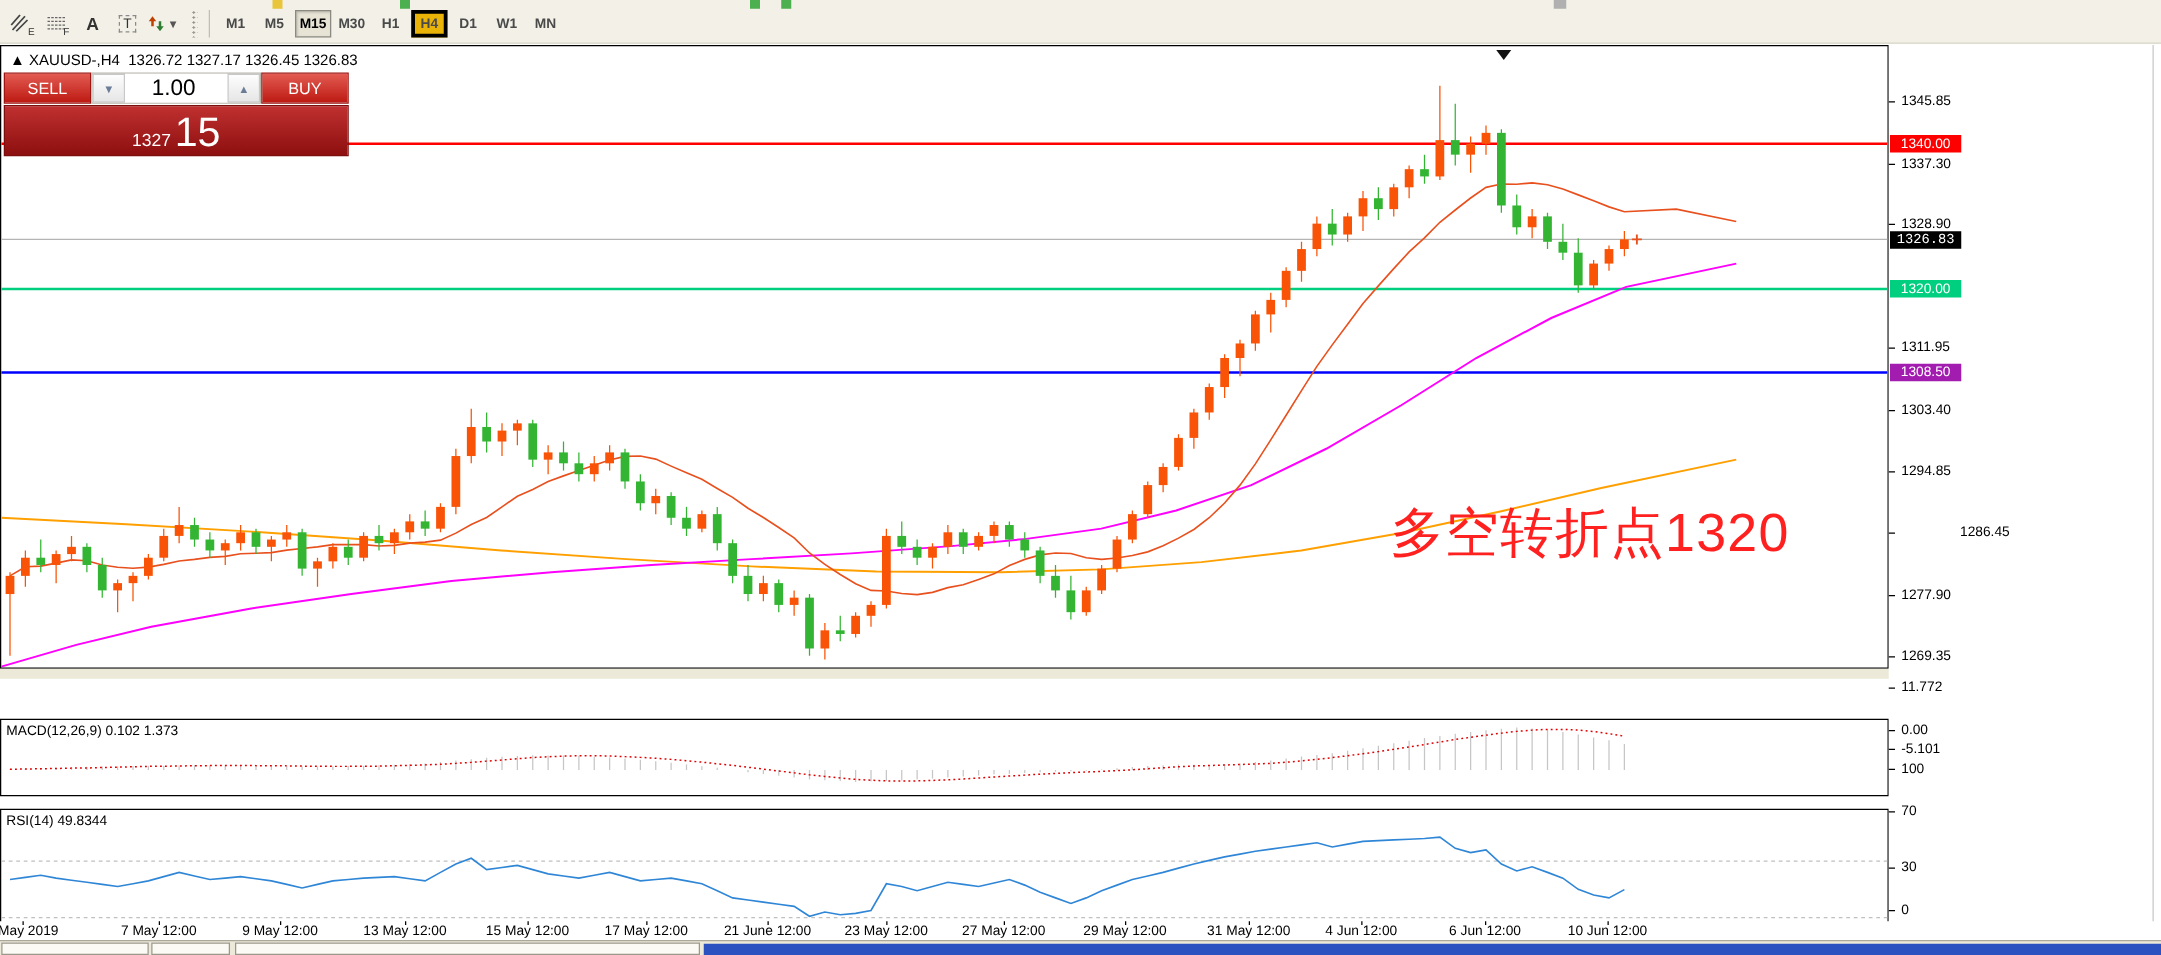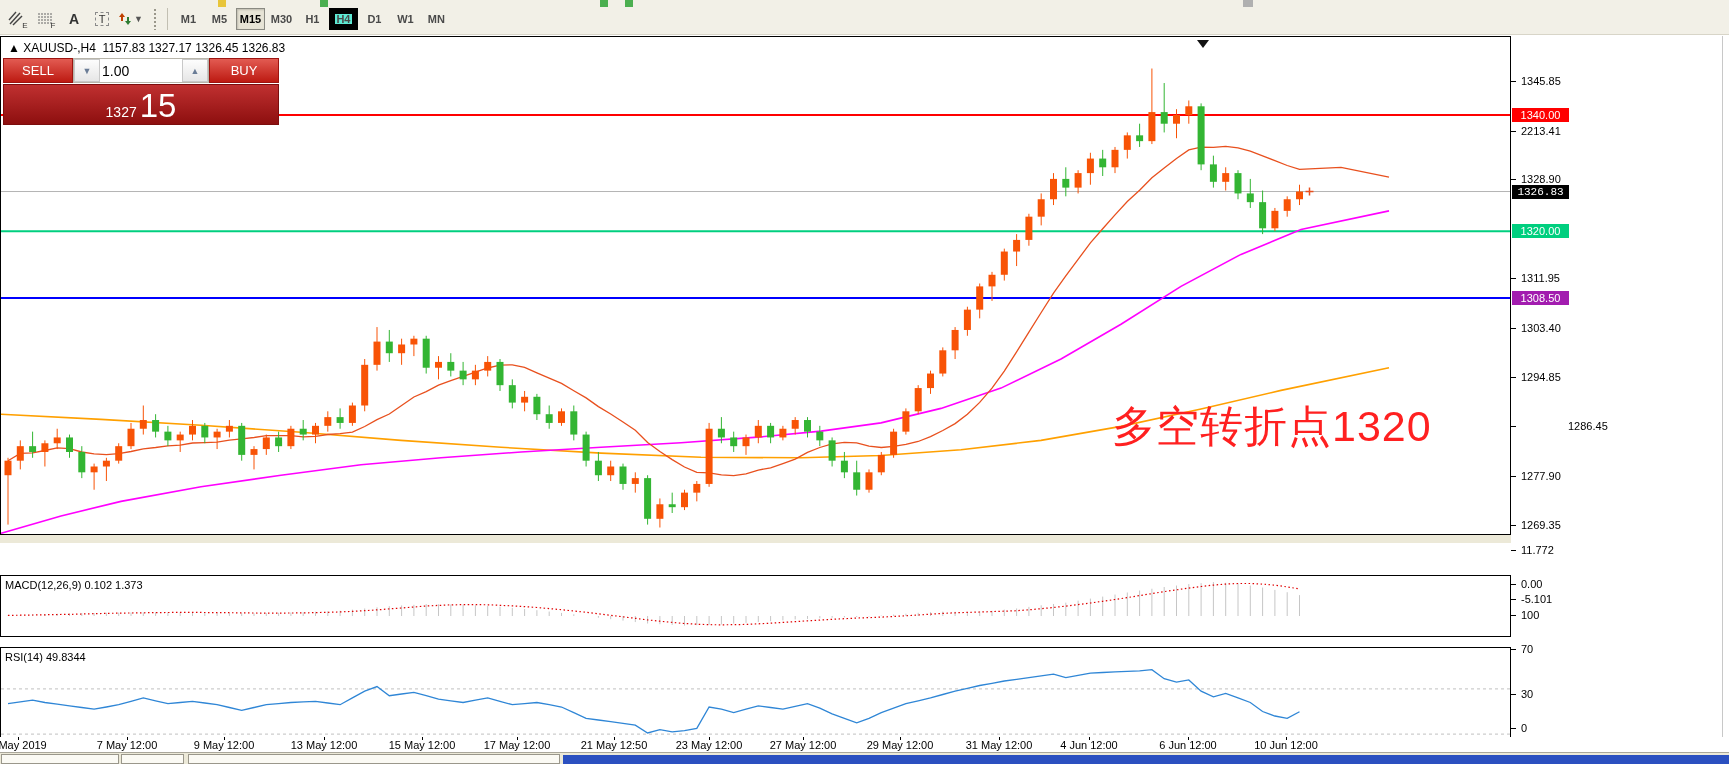--- a/index.html
+++ b/index.html
@@ -4,21 +4,21 @@
 <style>
   html,body{margin:0;padding:0;}
   body{font-family:"Liberation Sans",sans-serif;background:#ece9d8;}
   .workspace{position:relative;width:1729px;height:764px;background:#ffffff;overflow:hidden;}
   
   .toolbar{position:absolute;left:0;top:0;width:1729px;height:35px;background:#f2f0e7;border-bottom:1px solid #d8d5c8;display:flex;align-items:flex-end;box-sizing:border-box;}
   .tb-inner{display:flex;align-items:center;height:26px;margin:0 0 2px 4px;}
   .tb-btn{height:24px;min-width:26px;display:flex;align-items:center;justify-content:center;margin:0 1px;color:#444;font-size:13px;background:transparent;border:1px solid transparent;box-sizing:border-box;}
   .tf-btn{font-size:11px;font-weight:700;color:#4a4a4a;min-width:29px;height:22px;}
   .tf-active{border:1px solid #8a8a82;background:#e7e4d6;color:#000;box-shadow:inset 1px 1px 2px rgba(0,0,0,.18);}
-  .tf-period{border:6px solid #000000;background:#5eead4;}
+  .tf-period{border:3px solid #000000;background:#eab308;}
   .tb-sep{width:1px;height:22px;background:#c2bfb2;margin:0 5px;}
   .tb-grip{width:5px;height:22px;margin:0 4px 0 8px;background-image:radial-gradient(#9a978b 1px,transparent 1px);background-size:4px 4px;}
   .icon-letter-sub{font-size:8px;color:#333;margin-left:-2px;align-self:flex-end;}
   .icon-T-box{border:1px dashed #8a8a8a;padding:0 3px;font-size:11px;color:#333;}
   .icon-A{font-size:14px;font-weight:700;color:#333;}
   .caret{font-size:9px;color:#555;margin-left:2px;}
   .top-frag{position:absolute;top:0;height:7px;}
   
   .panel{position:absolute;left:0;background:#fff;border:1px solid #000;box-sizing:border-box;}
   .panel-main{top:36px;width:1511px;height:499px;}
@@ -28,21 +28,21 @@
   .chart-header{position:absolute;left:7px;top:4px;font-size:12px;color:#000;z-index:5;}
   .panel-label{position:absolute;left:4px;top:3px;font-size:11px;color:#000;z-index:5;}
   .shift-marker{position:absolute;left:1197px;top:40px;width:0;height:0;border-left:6px solid transparent;border-right:6px solid transparent;border-top:8px solid #111;z-index:4;}
   svg{display:block;}
   
   .trade-panel{position:absolute;left:3px;top:58px;width:276px;z-index:8;font-family:"Liberation Sans",sans-serif;}
   .tp-row1{display:flex;height:25px;}
   .tp-btn{flex:0 0 70px;display:flex;align-items:center;justify-content:center;color:#fff;font-size:13px;background:linear-gradient(#e25b52,#bd1a12);border:1px solid #9d1410;box-sizing:border-box;cursor:pointer;}
   .tp-spin{flex:1;display:flex;background:#fff;border:1px solid #b8b5aa;box-sizing:border-box;}
   .tp-arrow{width:26px;display:flex;align-items:center;justify-content:center;color:#6a7c96;font-size:9px;background:linear-gradient(#fdfdfd,#e6e6e6);border:1px solid #c8c8c8;box-sizing:border-box;cursor:pointer;}
-  .tp-val{flex:1;border:none;outline:none;font-size:14px;text-align:left;padding-right:6px;width:60px;font-family:"Liberation Sans",sans-serif;}
+  .tp-val{flex:1;border:none;outline:none;font-size:18px;text-align:center;padding-right:6px;width:60px;font-family:"Liberation Sans",sans-serif;}
   .tp-row2{display:flex;height:41px;margin-top:1px;}
   .tp-price{flex:1;display:flex;align-items:flex-end;justify-content:center;color:#fff;background:linear-gradient(#c03030,#8d0f0f);border:1px solid #7c0d0d;box-sizing:border-box;padding-bottom:2px;}
   .tp-price.sell{margin-right:2px;}
   .tp-small{font-size:14px;line-height:20px;margin-right:3px;}
   .tp-big{font-size:33px;line-height:33px;font-weight:400;}
   
   .axis-col{position:absolute;left:1511px;top:36px;width:218px;height:716px;background:#fff;}
   .tick-label{position:absolute;left:10px;font-size:11px;color:#000;white-space:nowrap;}
   .tick-dash{position:absolute;left:0;width:5px;height:1px;background:#000;}
   .price-badge{position:absolute;left:1px;width:57px;height:14px;font-size:11px;color:#fff;text-align:center;line-height:14px;}
@@ -114,21 +114,21 @@
   <div class="top-frag" style="left:218px;width:8px;background:#e8c53a;"></div>
   <div class="top-frag" style="left:320px;width:8px;background:#4caf50;"></div>
   <div class="top-frag" style="left:600px;width:8px;background:#4caf50;"></div>
   <div class="top-frag" style="left:625px;width:8px;background:#4caf50;"></div>
   <div class="top-frag" style="left:1243px;width:10px;background:#b0b0b0;"></div>
 
   <div class="panel panel-main">
     <div class="chart-header">
       <span>▲</span>
       <span>XAUUSD-,H4</span>&nbsp;
-      <span>1157.83 1327.17 1326.45 1326.83</span>
+      <span>1326.72 1327.17 1326.45 1326.83</span>
     </div>
     <svg id="main-svg" width="1509" height="497">
         <line x1="0" y1="78" x2="1509" y2="78" stroke="#ff0000" stroke-width="2"></line>
         <line x1="0" y1="194.2" x2="1509" y2="194.2" stroke="#00cf7f" stroke-width="2"></line>
         <line x1="0" y1="261.015" x2="1509" y2="261.015" stroke="#0000ff" stroke-width="2"></line>
         <line x1="0" y1="154.51770000000042" x2="1509" y2="154.51770000000042" stroke="#b4b4b4" stroke-width="1"></line>
         <path d="M0.0 377.2 L100.0 382.4 L200.0 388.3 L300.0 395.2 L400.0 403.4 L500.0 410.3 L600.0 416.1 L700.0 420.2 L800.0 420.8 L880.0 418.5 L960.0 412.7 L1040.0 403.4 L1120.0 389.4 L1200.0 372.0 L1280.0 353.4 L1388.0 330.7" fill="none" stroke="#ffa000" stroke-width="1.6"></path>
         <path d="M0.0 496.3 L60.0 478.9 L120.0 464.4 L200.0 449.8 L280.0 438.2 L360.0 427.8 L440.0 420.8 L520.0 415.0 L600.0 410.3 L680.0 405.7 L760.0 399.9 L820.0 394.1 L880.0 385.9 L940.0 371.4 L1000.0 351.1 L1060.0 322.0 L1120.0 287.2 L1180.0 249.4 L1240.0 217.4 L1300.0 192.5 L1388.0 173.9" fill="none" stroke="#ff00ff" stroke-width="1.6"></path>
         <path d="M7.0 423.7 L19.3 416.4 L31.6 415.9 L43.9 413.5 L56.2 410.9 L68.5 411.6 L80.8 415.0 L93.1 416.8 L105.4 417.6 L117.7 416.7 L130.0 414.5 L142.3 411.8 L154.6 410.5 L166.9 408.9 L179.2 408.1 L191.5 406.0 L203.8 405.6 L216.1 405.1 L228.4 403.1 L240.7 401.8 L253.0 400.5 L265.3 398.7 L277.6 398.7 L289.9 398.7 L302.2 399.8 L314.5 399.3 L326.8 397.5 L339.1 396.7 L351.4 395.1 L363.7 389.5 L376.0 382.6 L388.3 377.0 L400.6 368.5 L412.9 360.0 L425.2 354.6 L437.5 348.2 L449.8 343.7 L462.1 339.4 L474.4 335.2 L486.7 331.0 L499.0 328.1 L511.3 327.8 L523.6 330.3 L535.9 335.9 L548.2 341.2 L560.5 346.4 L572.8 353.8 L585.1 360.9 L597.4 369.6 L609.7 377.0 L622.0 385.0 L634.3 393.3 L646.6 405.4 L658.9 414.5 L671.2 422.6 L683.5 430.0 L695.8 435.3 L708.1 435.8 L720.4 437.8 L732.7 438.7 L745.0 436.9 L757.3 433.1 L769.6 430.8 L781.9 426.6 L794.2 422.1 L806.5 415.4 L818.8 410.5 L831.1 406.9 L843.4 405.4 L855.7 405.8 L868.0 409.2 L880.3 410.5 L892.6 409.4 L904.9 407.4 L917.2 404.5 L929.5 399.6 L941.8 393.5 L954.1 386.6 L966.4 377.2 L978.7 365.4 L991.0 351.1 L1003.3 334.1 L1015.6 314.9 L1027.9 295.2 L1040.2 275.5 L1052.5 256.1 L1064.8 238.9 L1077.1 222.4 L1089.4 205.8 L1101.7 191.7 L1114.0 177.9 L1126.3 164.5 L1138.6 153.3 L1150.9 140.8 L1163.2 131.0 L1175.5 121.4 L1187.8 112.9 L1200.1 110.2 L1212.4 110.4 L1224.7 109.3 L1237.0 110.8 L1249.3 114.2 L1261.6 118.9 L1273.9 123.6 L1286.2 128.5 L1298.5 132.4 L1340.0 130.3 L1388.0 140.2" fill="none" stroke="#e8501e" stroke-width="1.3"></path>
         <line x1="7" y1="420.78999999999996" x2="7" y2="487.60499999999996" stroke="#f85306" stroke-width="1"></line>
@@ -492,21 +492,21 @@
         <line x1="0" y1="86.1" x2="1509" y2="86.1" stroke="#c0c0c0" stroke-width="1" stroke-dasharray="3 3"></line>
         <path d="M7.0 55.6 L19.3 53.9 L31.6 52.2 L43.9 54.5 L56.2 56.2 L68.5 57.8 L80.8 59.5 L93.1 61.2 L105.4 59.0 L117.7 56.7 L130.0 53.3 L142.3 49.9 L154.6 52.8 L166.9 55.6 L179.2 54.5 L191.5 53.3 L203.8 55.0 L216.1 56.7 L228.4 59.5 L240.7 62.4 L253.0 59.5 L265.3 56.7 L277.6 55.6 L289.9 54.5 L302.2 53.9 L314.5 53.3 L326.8 55.0 L339.1 56.7 L351.4 49.9 L363.7 43.2 L376.0 38.6 L388.3 47.7 L400.6 46.0 L412.9 44.3 L425.2 47.7 L437.5 51.1 L449.8 52.8 L462.1 54.5 L474.4 52.2 L486.7 49.9 L499.0 53.3 L511.3 56.7 L523.6 55.6 L535.9 54.5 L548.2 56.7 L560.5 59.0 L572.8 64.6 L585.1 70.3 L597.4 72.0 L609.7 73.7 L622.0 75.4 L634.3 77.1 L646.6 85.0 L658.9 81.6 L671.2 83.8 L683.5 82.7 L695.8 80.4 L708.1 59.0 L720.4 61.2 L732.7 64.6 L745.0 61.2 L757.3 57.8 L769.6 59.5 L781.9 61.2 L794.2 58.4 L806.5 55.6 L818.8 60.1 L831.1 65.8 L843.4 70.3 L855.7 74.8 L868.0 70.3 L880.3 64.6 L892.6 60.1 L904.9 55.6 L917.2 52.8 L929.5 49.9 L941.8 46.5 L954.1 43.2 L966.4 40.3 L978.7 37.5 L991.0 35.3 L1003.3 33.0 L1015.6 31.3 L1027.9 29.6 L1040.2 27.9 L1052.5 26.2 L1064.8 29.6 L1077.1 27.3 L1089.4 25.1 L1101.7 24.5 L1114.0 23.9 L1126.3 23.4 L1138.6 22.8 L1150.9 21.7 L1163.2 30.7 L1175.5 34.1 L1187.8 31.9 L1200.1 43.2 L1212.4 48.8 L1224.7 45.4 L1237.0 49.9 L1249.3 54.5 L1261.6 63.5 L1273.9 68.0 L1286.2 70.3 L1298.5 63.7 " fill="none" stroke="#2f86d6" stroke-width="1.3"></path>
       </svg>
   </div>
 
   <div class="axis-col" id="axis-col">
       <div class="win-edge"></div>
       <div class="tick-dash" style="top: 45.0115px;"></div>
       <div class="tick-label" style="top: 39.0115px;">1345.85</div>
       <div class="tick-dash" style="top: 94.687px;"></div>
-      <div class="tick-label" style="top: 88.687px;">2213.41</div>
+      <div class="tick-label" style="top: 88.687px;">1337.30</div>
       <div class="tick-dash" style="top: 143.491px;"></div>
       <div class="tick-label" style="top: 137.491px;">1328.90</div>
       <div class="tick-dash" style="top: 241.97px;"></div>
       <div class="tick-label" style="top: 235.97px;">1311.95</div>
       <div class="tick-dash" style="top: 291.646px;"></div>
       <div class="tick-label" style="top: 285.646px;">1303.40</div>
       <div class="tick-dash" style="top: 341.322px;"></div>
       <div class="tick-label" style="top: 335.322px;">1294.85</div>
       <div class="tick-dash" style="top: 390.125px;"></div>
       <div class="tick-label" style="top: 384.125px; margin-left: 47px;">1286.45</div>
@@ -541,21 +541,21 @@
       <div class="time-label" style="left: 127px;">7 May 12:00</div>
       <div class="time-tick" style="left: 224px;"></div>
       <div class="time-label" style="left: 224px; text-align: center;">9 May 12:00</div>
       <div class="time-tick" style="left: 324px;"></div>
       <div class="time-label" style="left: 324px;">13 May 12:00</div>
       <div class="time-tick" style="left: 422px;"></div>
       <div class="time-label" style="left: 422px;">15 May 12:00</div>
       <div class="time-tick" style="left: 517px;"></div>
       <div class="time-label" style="left: 517px;">17 May 12:00</div>
       <div class="time-tick" style="left: 614px;"></div>
-      <div class="time-label" style="left: 614px;">21 May 12:50</div>
+      <div class="time-label" style="left: 614px;">21 June 12:00</div>
       <div class="time-tick" style="left: 709px;"></div>
       <div class="time-label" style="left: 709px;">23 May 12:00</div>
       <div class="time-tick" style="left: 803px;"></div>
       <div class="time-label" style="left: 803px;">27 May 12:00</div>
       <div class="time-tick" style="left: 900px;"></div>
       <div class="time-label" style="left: 900px;">29 May 12:00</div>
       <div class="time-tick" style="left: 999px;"></div>
       <div class="time-label" style="left: 999px;">31 May 12:00</div>
       <div class="time-tick" style="left: 1089px;"></div>
       <div class="time-label" style="left: 1089px;">4 Jun 12:00</div>

